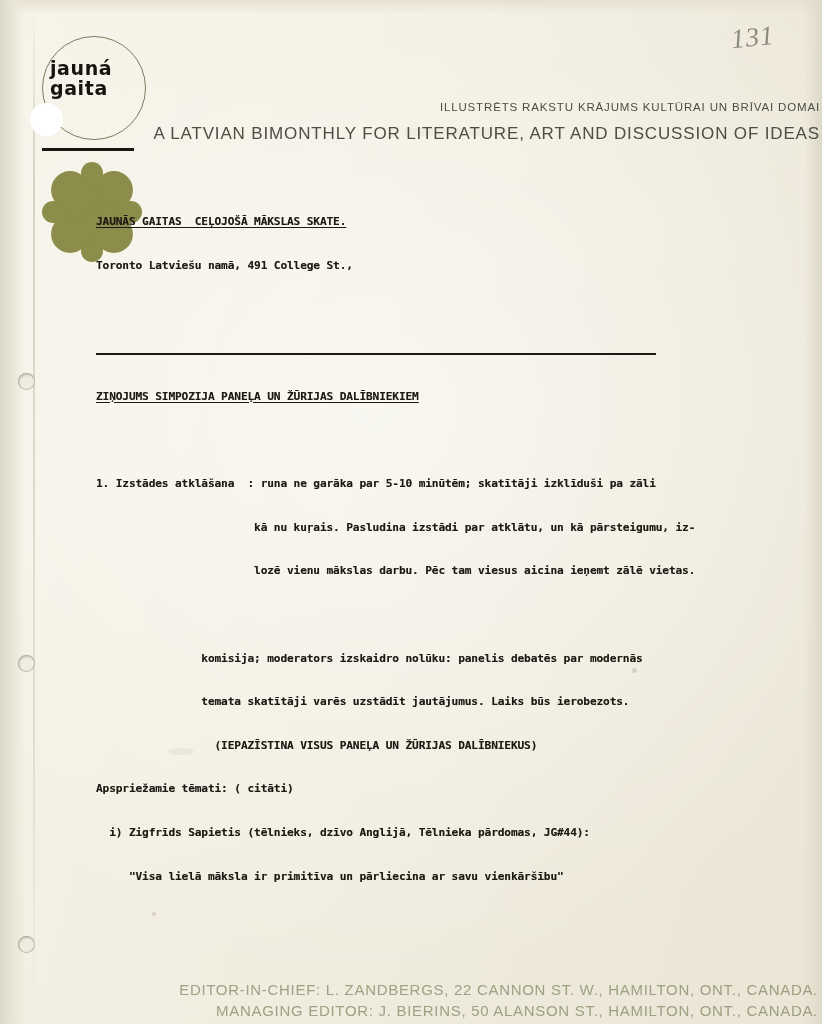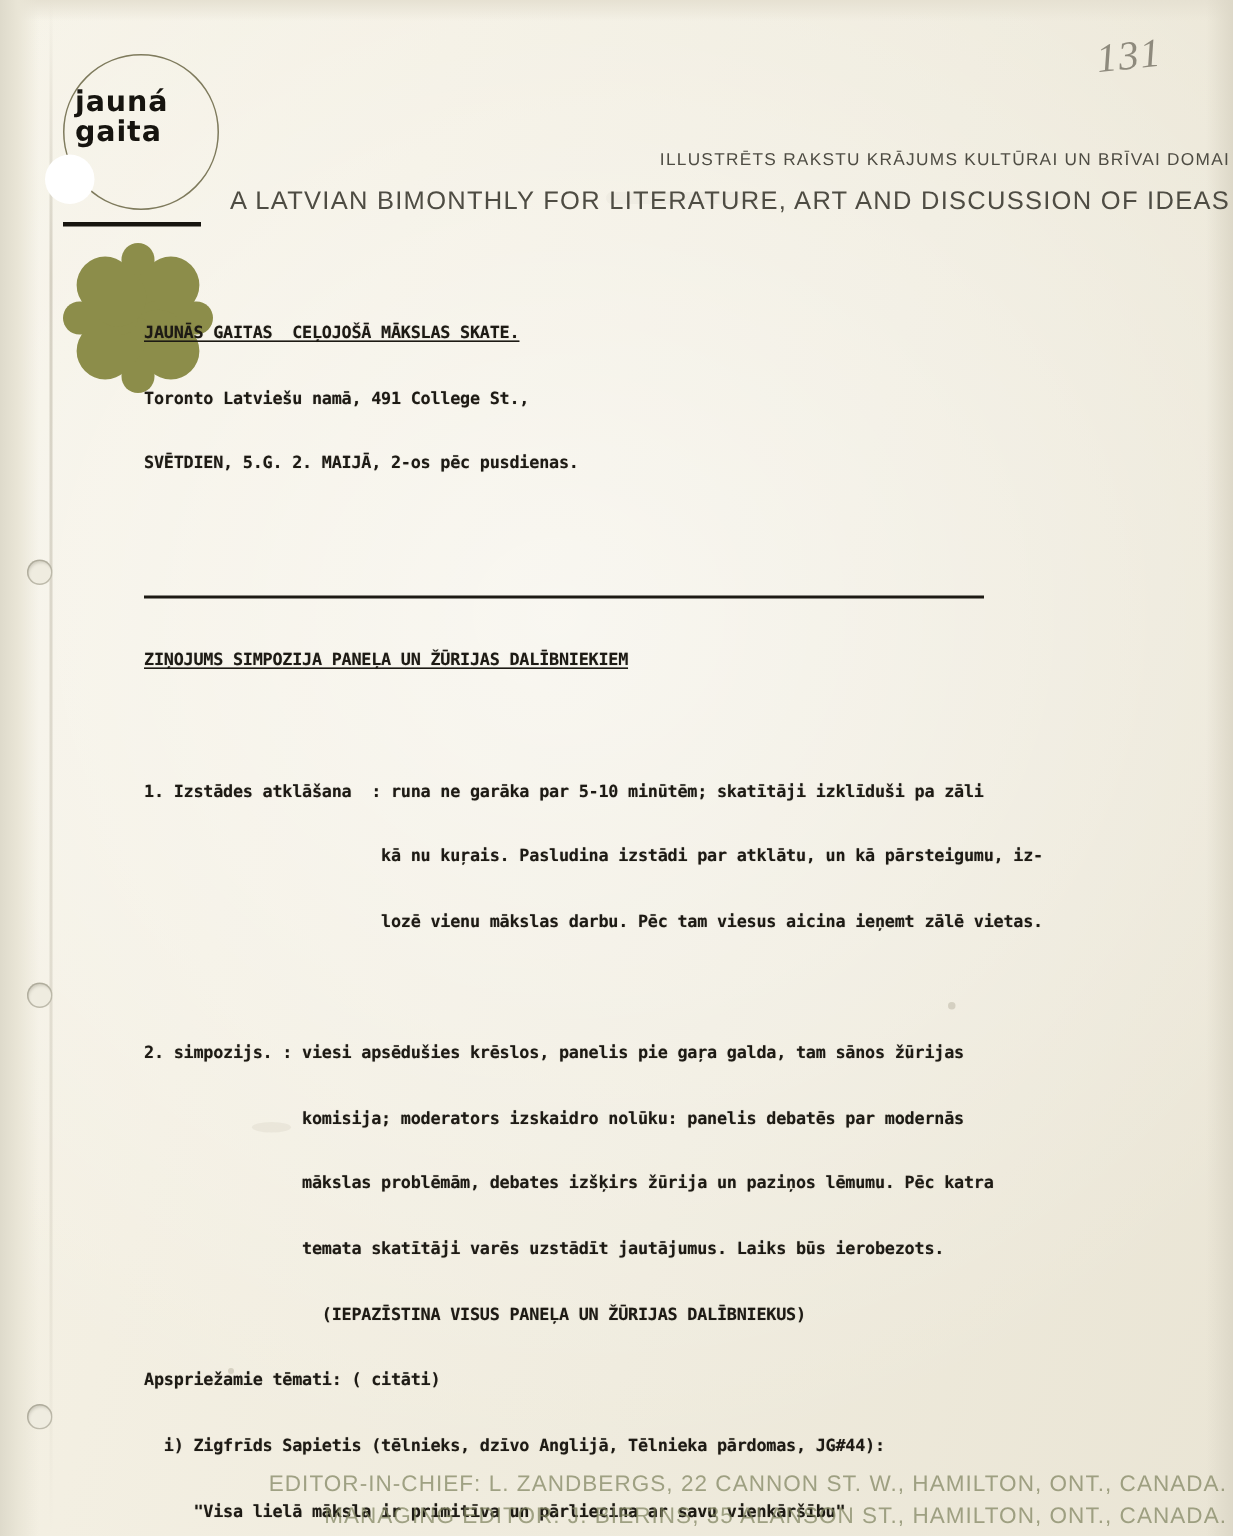--- a/index.html
+++ b/index.html
@@ -247,32 +247,29 @@
   </div>
 
   <div class="header-line l1">ILLUSTRĒTS RAKSTU KRĀJUMS KULTŪRAI UN BRĪVAI DOMAI</div>
   <div class="header-line l2">A LATVIAN BIMONTHLY FOR LITERATURE, ART AND DISCUSSION OF IDEAS</div>
 
   <div class="page-number">131</div>
 
   <div class="typed">
     <span class="ln u">JAUNĀS GAITAS  CEĻOJOŠĀ MĀKSLAS SKATE.</span>
     <span class="ln">Toronto Latviešu namā, 491 College St.,</span>
-    <span class="ln">SVĒTDIEN, 5.G. 2. MAIJĀ, 2-os pēc pusdienas.</span>
     <span class="ln"> </span>
     <span class="hrule"></span>
     <span class="ln u">ZIŅOJUMS SIMPOZIJA PANEĻA UN ŽŪRIJAS DALĪBNIEKIEM</span>
     <span class="ln"> </span>
     <span class="ln">1. Izstādes atklāšana  : runa ne garāka par 5-10 minūtēm; skatītāji izklīduši pa zāli</span>
     <span class="ln">                        kā nu kuŗais. Pasludina izstādi par atklātu, un kā pārsteigumu, iz-</span>
     <span class="ln">                        lozē vienu mākslas darbu. Pēc tam viesus aicina ieņemt zālē vietas.</span>
     <span class="ln"> </span>
-    <span class="ln">2. simpozijs. : viesi apsēdušies krēslos, panelis pie gaŗa galda, tam sānos žūrijas</span>
     <span class="ln">                komisija; moderators izskaidro nolūku: panelis debatēs par modernās</span>
-    <span class="ln">                mākslas problēmām, debates izšķirs žūrija un paziņos lēmumu. Pēc katra</span>
     <span class="ln">                temata skatītāji varēs uzstādīt jautājumus. Laiks būs ierobezots.</span>
     <span class="ln">                  (IEPAZĪSTINA VISUS PANEĻA UN ŽŪRIJAS DALĪBNIEKUS)</span>
     <span class="ln">Apspriežamie tēmati: ( citāti)</span>
     <span class="ln">  i) Zigfrīds Sapietis (tēlnieks, dzīvo Anglijā, Tēlnieka pārdomas, JG#44):</span>
     <span class="ln">     "Visa lielā māksla ir primitīva un pārliecina ar savu vienkāršību"</span>
     
     
     
     
     
@@ -302,15 +299,15 @@
     
     
     
     
     
     
     
   </div>
 
   <div class="footer-green f1">EDITOR-IN-CHIEF: L. ZANDBERGS, 22 CANNON ST. W., HAMILTON, ONT., CANADA.</div>
-  <div class="footer-green f2">MANAGING EDITOR: J. BIERINS, 35 ALANSON ST., HAMILTON, ONT., CANADA.</div>
+  <div class="footer-green f2">MANAGING EDITOR: J. BIERINS, 50 ALANSON ST., HAMILTON, ONT., CANADA.</div>
 
 </div>
 
 </body></html>

